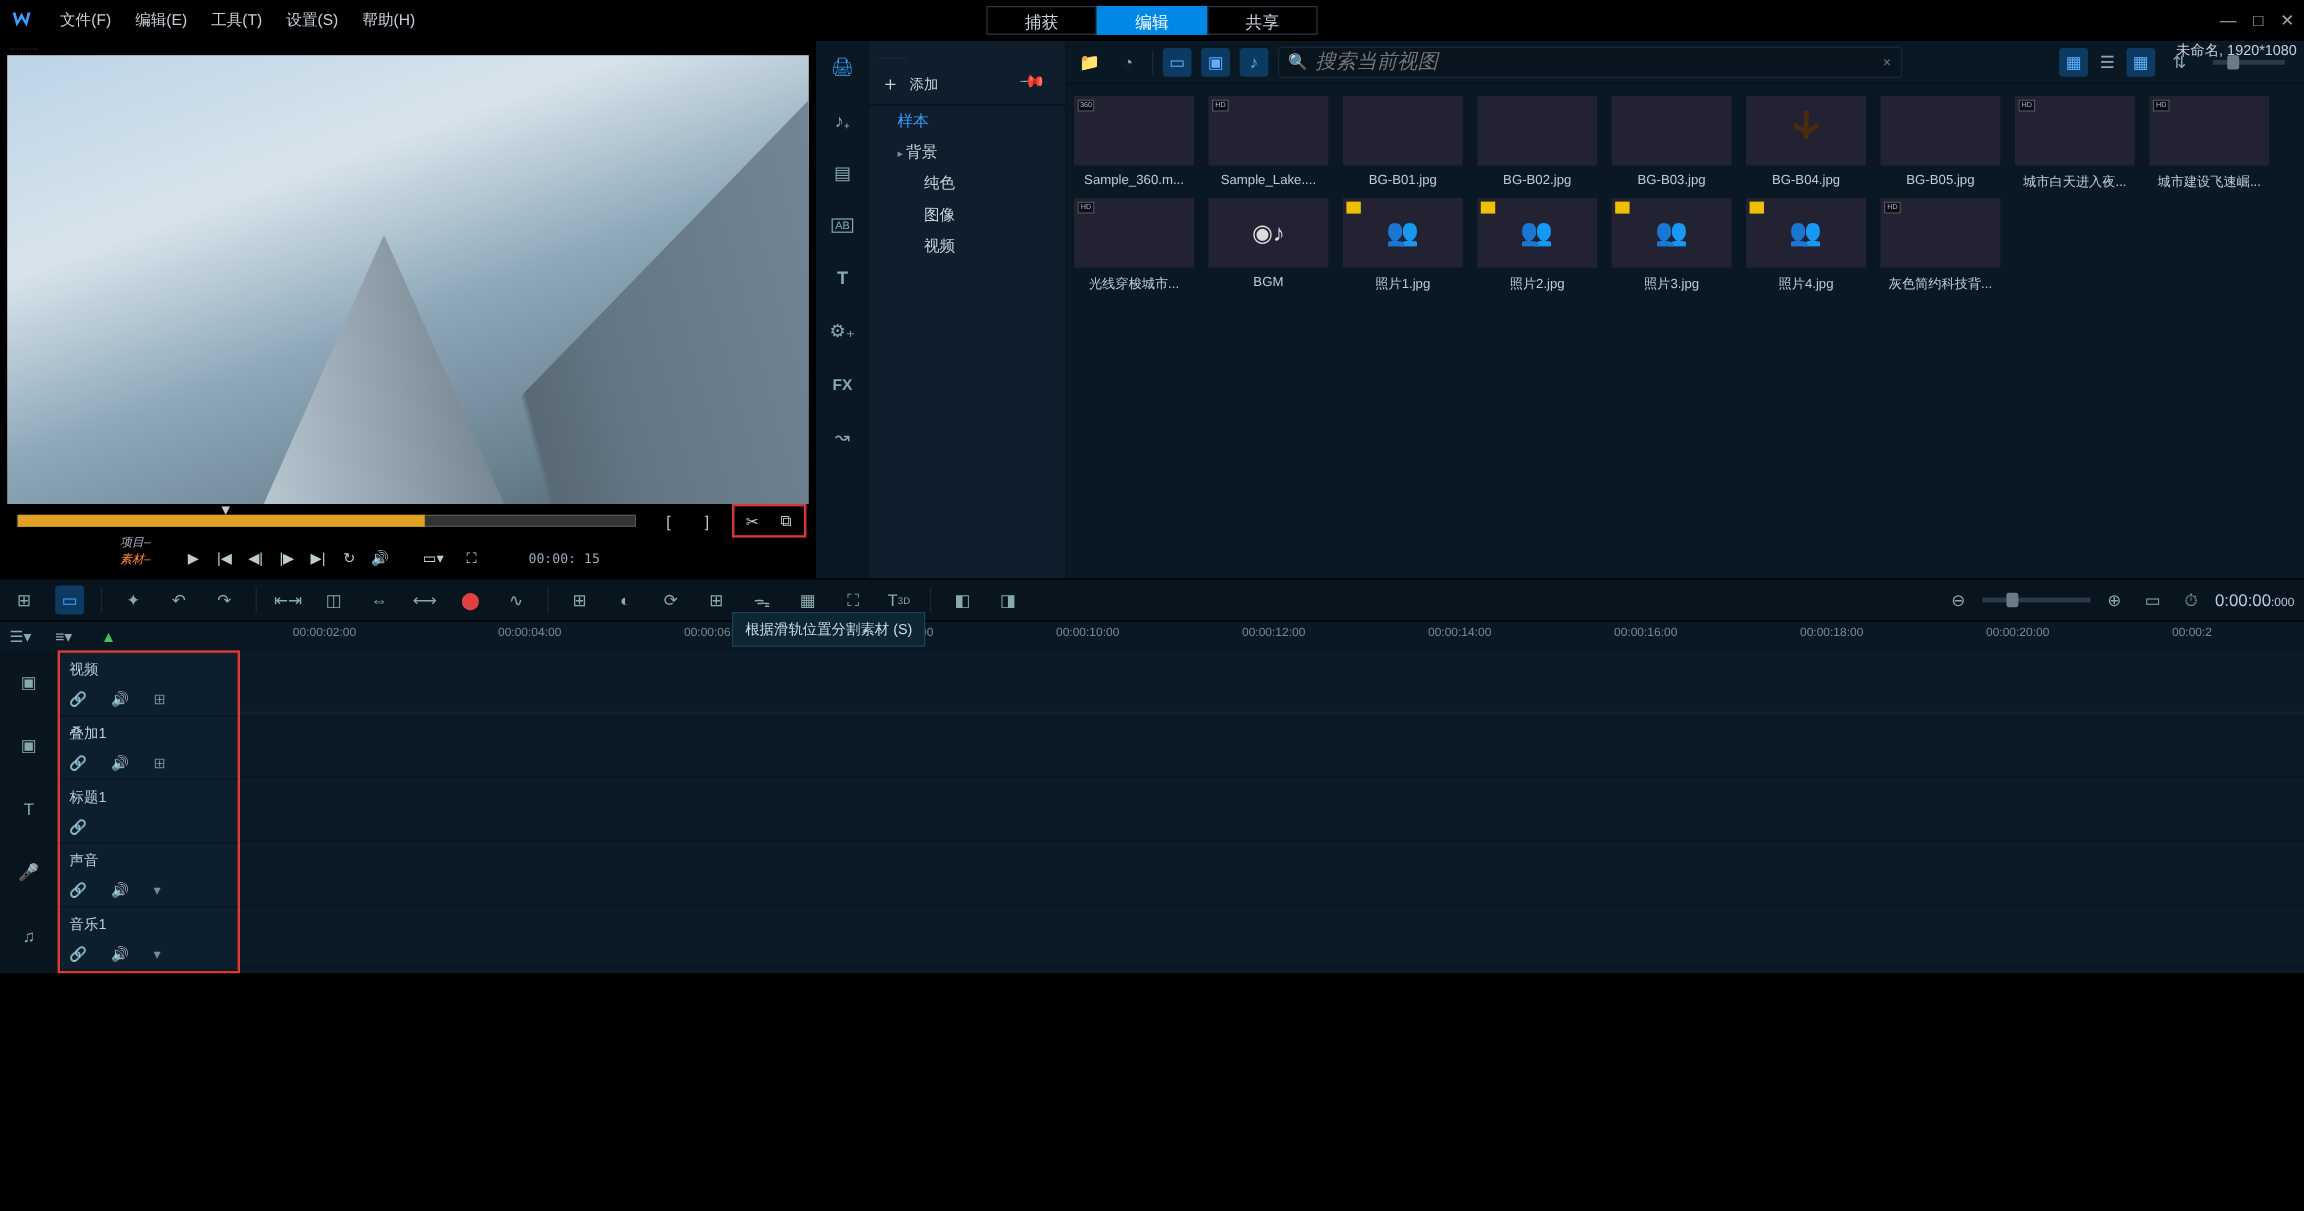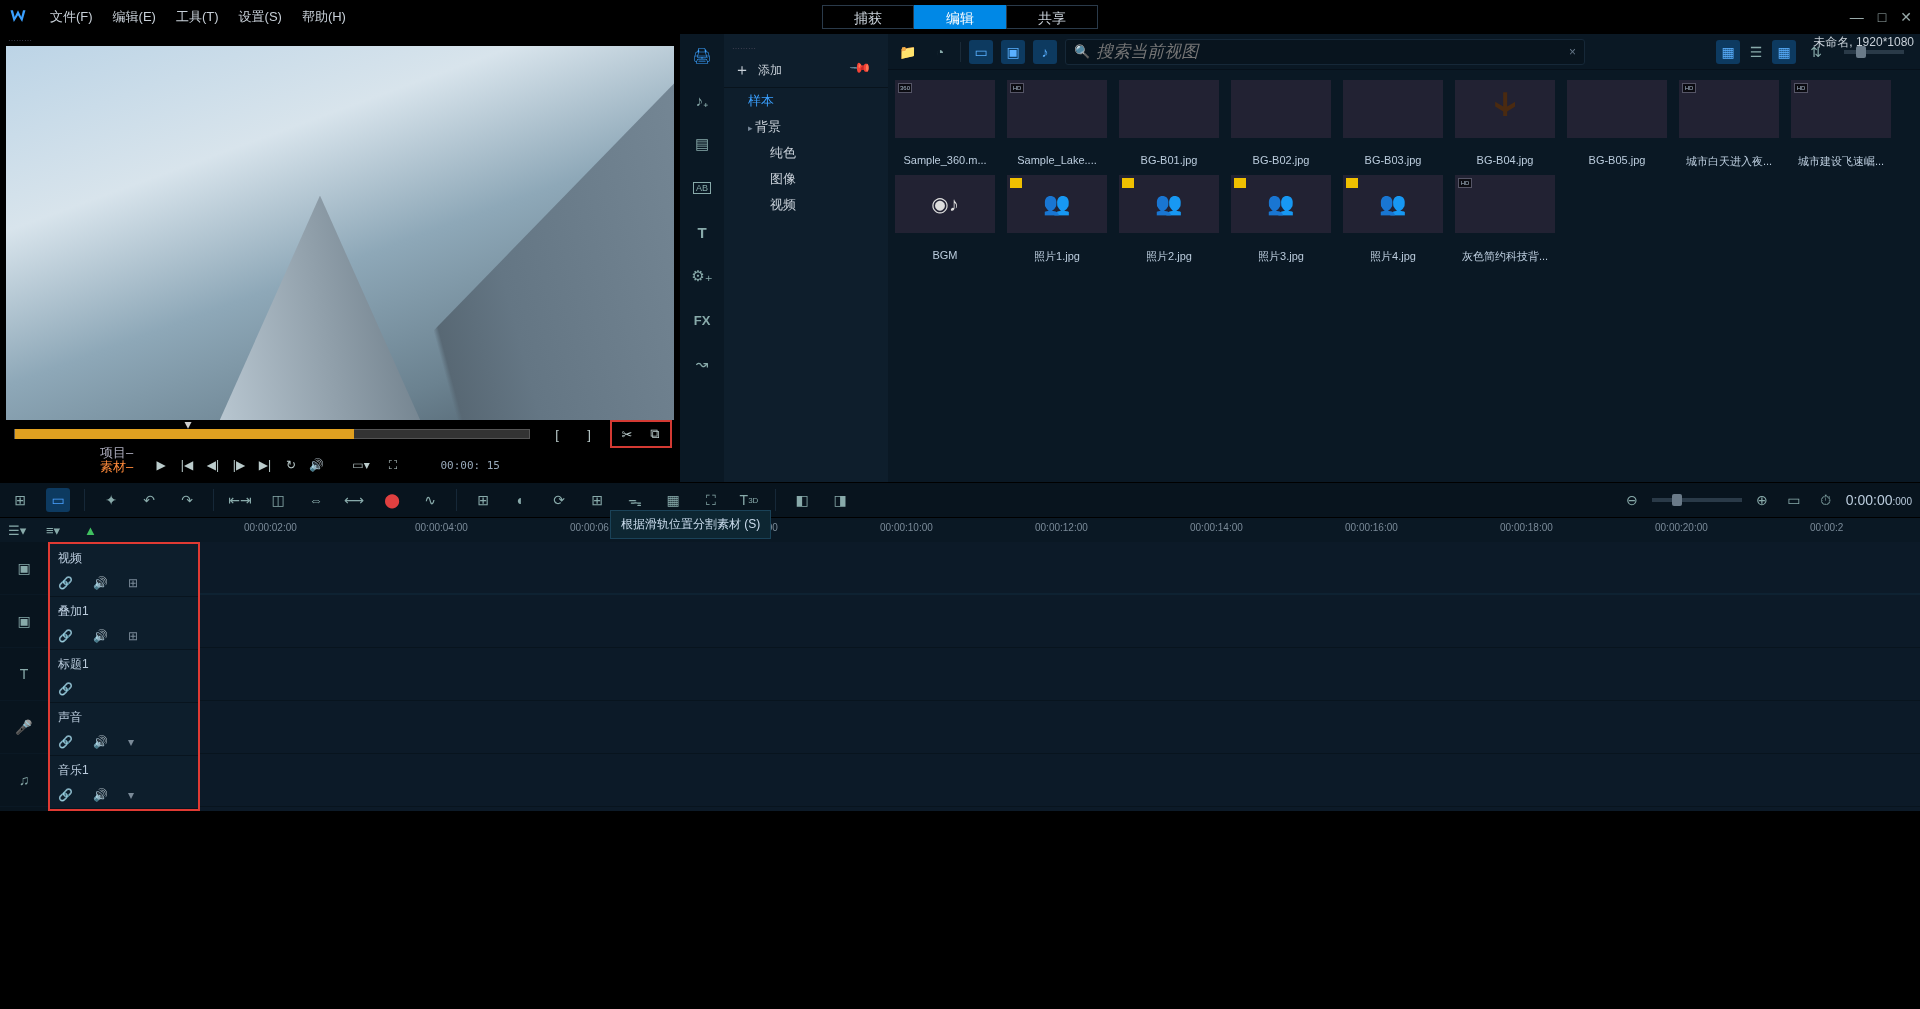--- a/index.html
+++ b/index.html
@@ -28,21 +28,21 @@
 #preview-img::after { content:""; position:absolute; right:38%; bottom:0; width:30%; height:60%; background:linear-gradient(80deg,#b8c6d0 0%,#6a7a86 100%); clip-path:polygon(0 100%,50% 0,100% 100%); }
 
 #scrub-row { display:flex; align-items:center; height:28px; padding:0 8px 0 14px; gap:10px; }
 #scrubber { flex:1; height:10px; background:#333; border:1px solid #555; position:relative; margin-right:6px; }
 #scrubber::before { content:""; position:absolute; left:0; top:-1px; bottom:-1px; width:66%; background:#e0a020; }
 #scrubber::after { content:"▾"; position:absolute; top:-14px; left:33%; color:#ccc; font-size:14px; }
 .sbtn { width:22px; height:20px; display:flex; align-items:center; justify-content:center; color:#bcc; cursor:pointer; font-size:13px; }
 #split-box { border:2px solid #d43a33; padding:2px 4px; display:flex; gap:6px; }
 
 #transport-row { display:flex; align-items:center; height:34px; padding-left:100px; position:relative; }
-#proj-clip { position:absolute; left:100px; top:-2px; font-size:13px; color:#aab; line-height:14px; }
+#proj-clip { position:absolute; left:100px; top:-2px; font-size:10px; color:#aab; line-height:14px;font-style:italic; }
 #proj-clip .active { color:#ff8a3a; }
 #transport-row .tbtn { width:22px; height:22px; margin:0 2px; display:flex; align-items:center; justify-content:center; color:#bcc; cursor:pointer; font-size:12px; }
 #play { font-size:18px; }
 #aspect-btns { margin-left:18px; display:flex; gap:6px; }
 #tc-small { position:absolute; right:180px; font-size:11px; color:#9ab; font-family:monospace; }
 #tooltip { position:absolute; left:610px; top:510px; background:#0d2632; border:1px solid #1a4258; padding:5px 10px; font-size:12px; color:#cde; z-index:50; }
 
 
 #library { flex:1; display:flex; }
 #lib-sidebar { width:44px; background:#0a1824; display:flex; flex-direction:column; align-items:center; padding-top:10px; gap:20px; }
@@ -68,21 +68,21 @@
 #search-box .clr { color:#678; cursor:pointer; }
 #view-btns { margin-left:auto; display:flex; gap:4px; }
 #slider { width:60px; height:4px; background:#2a3a48; margin:0 8px; position:relative; }
 #slider::after { content:""; position:absolute; left:12px; top:-4px; width:10px; height:12px; background:#6a7a88; border-radius:2px; }
 
 #thumbs { flex:1; padding:10px 4px; display:flex; flex-wrap:wrap; align-content:flex-start; gap:6px; overflow:hidden; }
 .thumb { width:106px; display:flex; flex-direction:column; align-items:center; cursor:pointer; }
 .thumb .img { width:100px; height:58px; background:#223; position:relative; border:1px solid transparent; }
 .thumb.sel .img { border:2px solid #3aa0ff; }
 .thumb .badge { position:absolute; left:2px; top:2px; width:14px; height:10px; background:#000a; border:1px solid #556; font-size:6px; display:flex; align-items:center; justify-content:center; color:#abc; }
-.thumb .label { margin-top:16px; font-size:11px; color:#bcd; max-width:100px; white-space:nowrap; overflow:hidden; text-overflow:ellipsis; text-align:center; }
+.thumb .label { margin-top:6px; font-size:11px; color:#bcd; max-width:100px; white-space:nowrap; overflow:hidden; text-overflow:ellipsis; text-align:center; }
 
 
 .t-sky { background:linear-gradient(#5a9de4 40%,#3a7ac0 40%,#2a5a90); }
 .t-lake { background:linear-gradient(#bcd8e8 50%,#88a8b0 50%); }
 .t-green1 { background:linear-gradient(#6ab0e8 55%,#6ab040 55%); }
 .t-green2 { background:linear-gradient(#4a88c8 55%,#4a9030 55%); }
 .t-sunset { background:linear-gradient(#3a6090,#d89850 70%,#a06020); }
 .t-desert { background:linear-gradient(#e0c890 60%,#c8a860 60%); position:relative; }
 .t-desert::after{content:"";position:absolute;left:40%;top:20%;width:20px;height:24px;background:#4a2a10;clip-path:polygon(40% 0,60% 0,60% 60%,100% 40%,100% 60%,60% 80%,60% 100%,40% 100%,40% 80%,0 60%,0 40%,40% 60%);}
 .t-red { background:linear-gradient(#d04a20,#a02010 60%,#1a0a08); }
@@ -281,20 +281,26 @@
             <div class="img t-city1">
               <span class="badge">HD</span>
             </div>
             <div class="label">城市白天进入夜...</div>
           </div>
           <div class="thumb">
             <div class="img t-city2">
               <span class="badge">HD</span>
             </div>
             <div class="label">城市建设飞速崛...</div>
+          </div>
+          <div class="thumb">
+            <div class="img t-night">
+              <span class="badge">HD</span>
+            </div>
+            <div class="label">光线穿梭城市...</div>
           </div>
           <div class="thumb">
             <div class="img t-bgm"></div>
             <div class="label">BGM</div>
           </div>
           <div class="thumb">
             <div class="img t-ppl1">
               <span class="yb"></span>
             </div>
             <div class="label">照片1.jpg</div>

